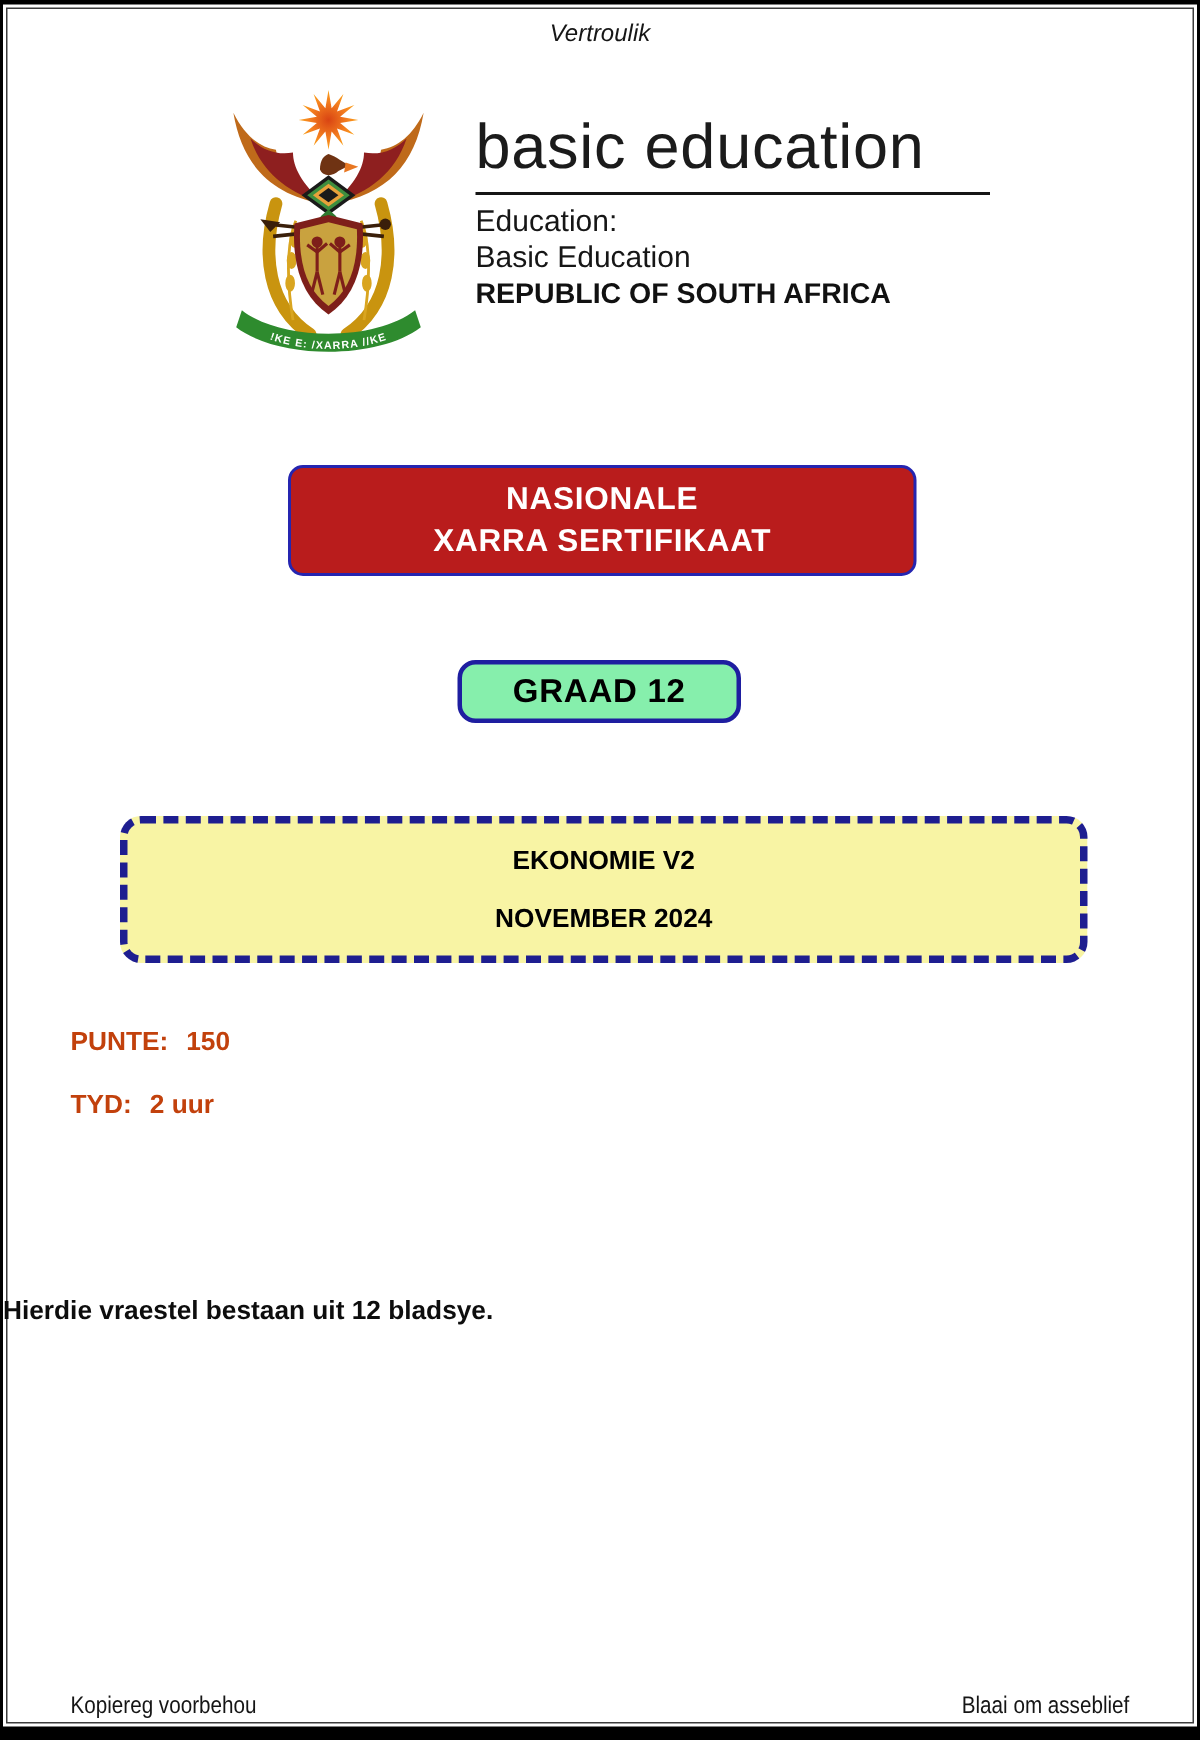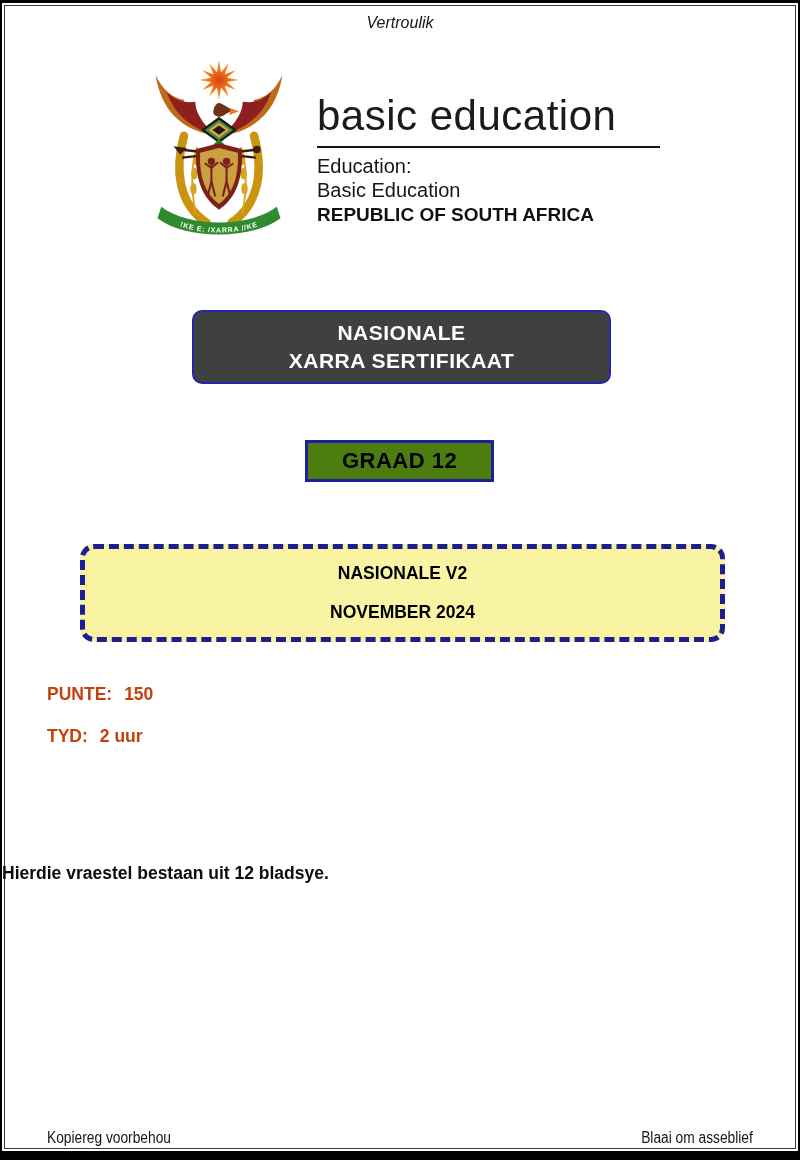--- a/index.html
+++ b/index.html
@@ -21,42 +21,42 @@
     position:absolute;inset:2px;
     border:1px solid #3c3c3c;
     pointer-events:none;
   }
   .confidential{
     position:absolute;top:11px;left:0;width:100%;
     text-align:center;
     font-size:16px;font-style:italic;color:#161616;
   }
   .emblem{position:absolute;left:146px;top:56px;width:142px;height:182px;}
-  .brand-block{position:absolute;left:315px;top:90px;width:360px;}
+  .brand-block{position:absolute;left:315px;top:72px;width:360px;}
   .brand{
     font-size:42px;font-weight:400;color:#1b1b1b;
     letter-spacing:0.5px;line-height:1.1;
   }
   .brand-rule{width:343px;height:2px;background:#151515;margin-top:7px;}
   .dept{font-size:20px;line-height:24px;color:#161616;margin-top:6px;}
   .country{font-size:19px;line-height:25px;font-weight:700;color:#111;}
   .cert-box{
     position:absolute;left:190px;top:307px;width:419px;height:74px;
     box-sizing:border-box;
-    background:#404040;
+    background:#b91c1c;
     border:2px solid #2525b0;border-radius:10px;
     display:flex;flex-direction:column;align-items:center;justify-content:center;
     color:#fff;font-weight:700;font-size:21px;line-height:28px;letter-spacing:0.5px;
     text-align:center;
   }
   .grade-box{
     position:absolute;left:303px;top:437px;width:189px;height:42px;
     box-sizing:border-box;
-    background:#4d7c0f;
-    border:3px solid #1e1ea0;border-radius:0;
+    background:#86efac;
+    border:3px solid #1e1ea0;border-radius:12px;
     display:flex;align-items:center;justify-content:center;
     font-weight:700;font-size:22px;color:#000;letter-spacing:0.5px;
   }
   .exam-box{
     position:absolute;left:78px;top:541px;width:645px;height:98px;
     box-sizing:border-box;
     background:#f8f4a4;
     border:5px dashed #1e1e90;border-radius:14px;
     display:flex;flex-direction:column;align-items:center;justify-content:center;
     gap:18px;
@@ -188,21 +188,21 @@
   <div class="cert-box">
     <div>NASIONALE</div>
     <div>XARRA SERTIFIKAAT</div>
   </div>
 
   <div class="grade-box">
     <span>GRAAD 12</span>
   </div>
 
   <div class="exam-box">
-    <div>NASIONALE V2</div>
+    <div>EKONOMIE V2</div>
     <div>NOVEMBER 2024</div>
   </div>
 
   <div class="detail-row row-marks">
     <span>PUNTE:</span><span class="value">150</span>
   </div>
   <div class="detail-row row-time">
     <span>TYD:</span><span class="value">2 uur</span>
   </div>
 

